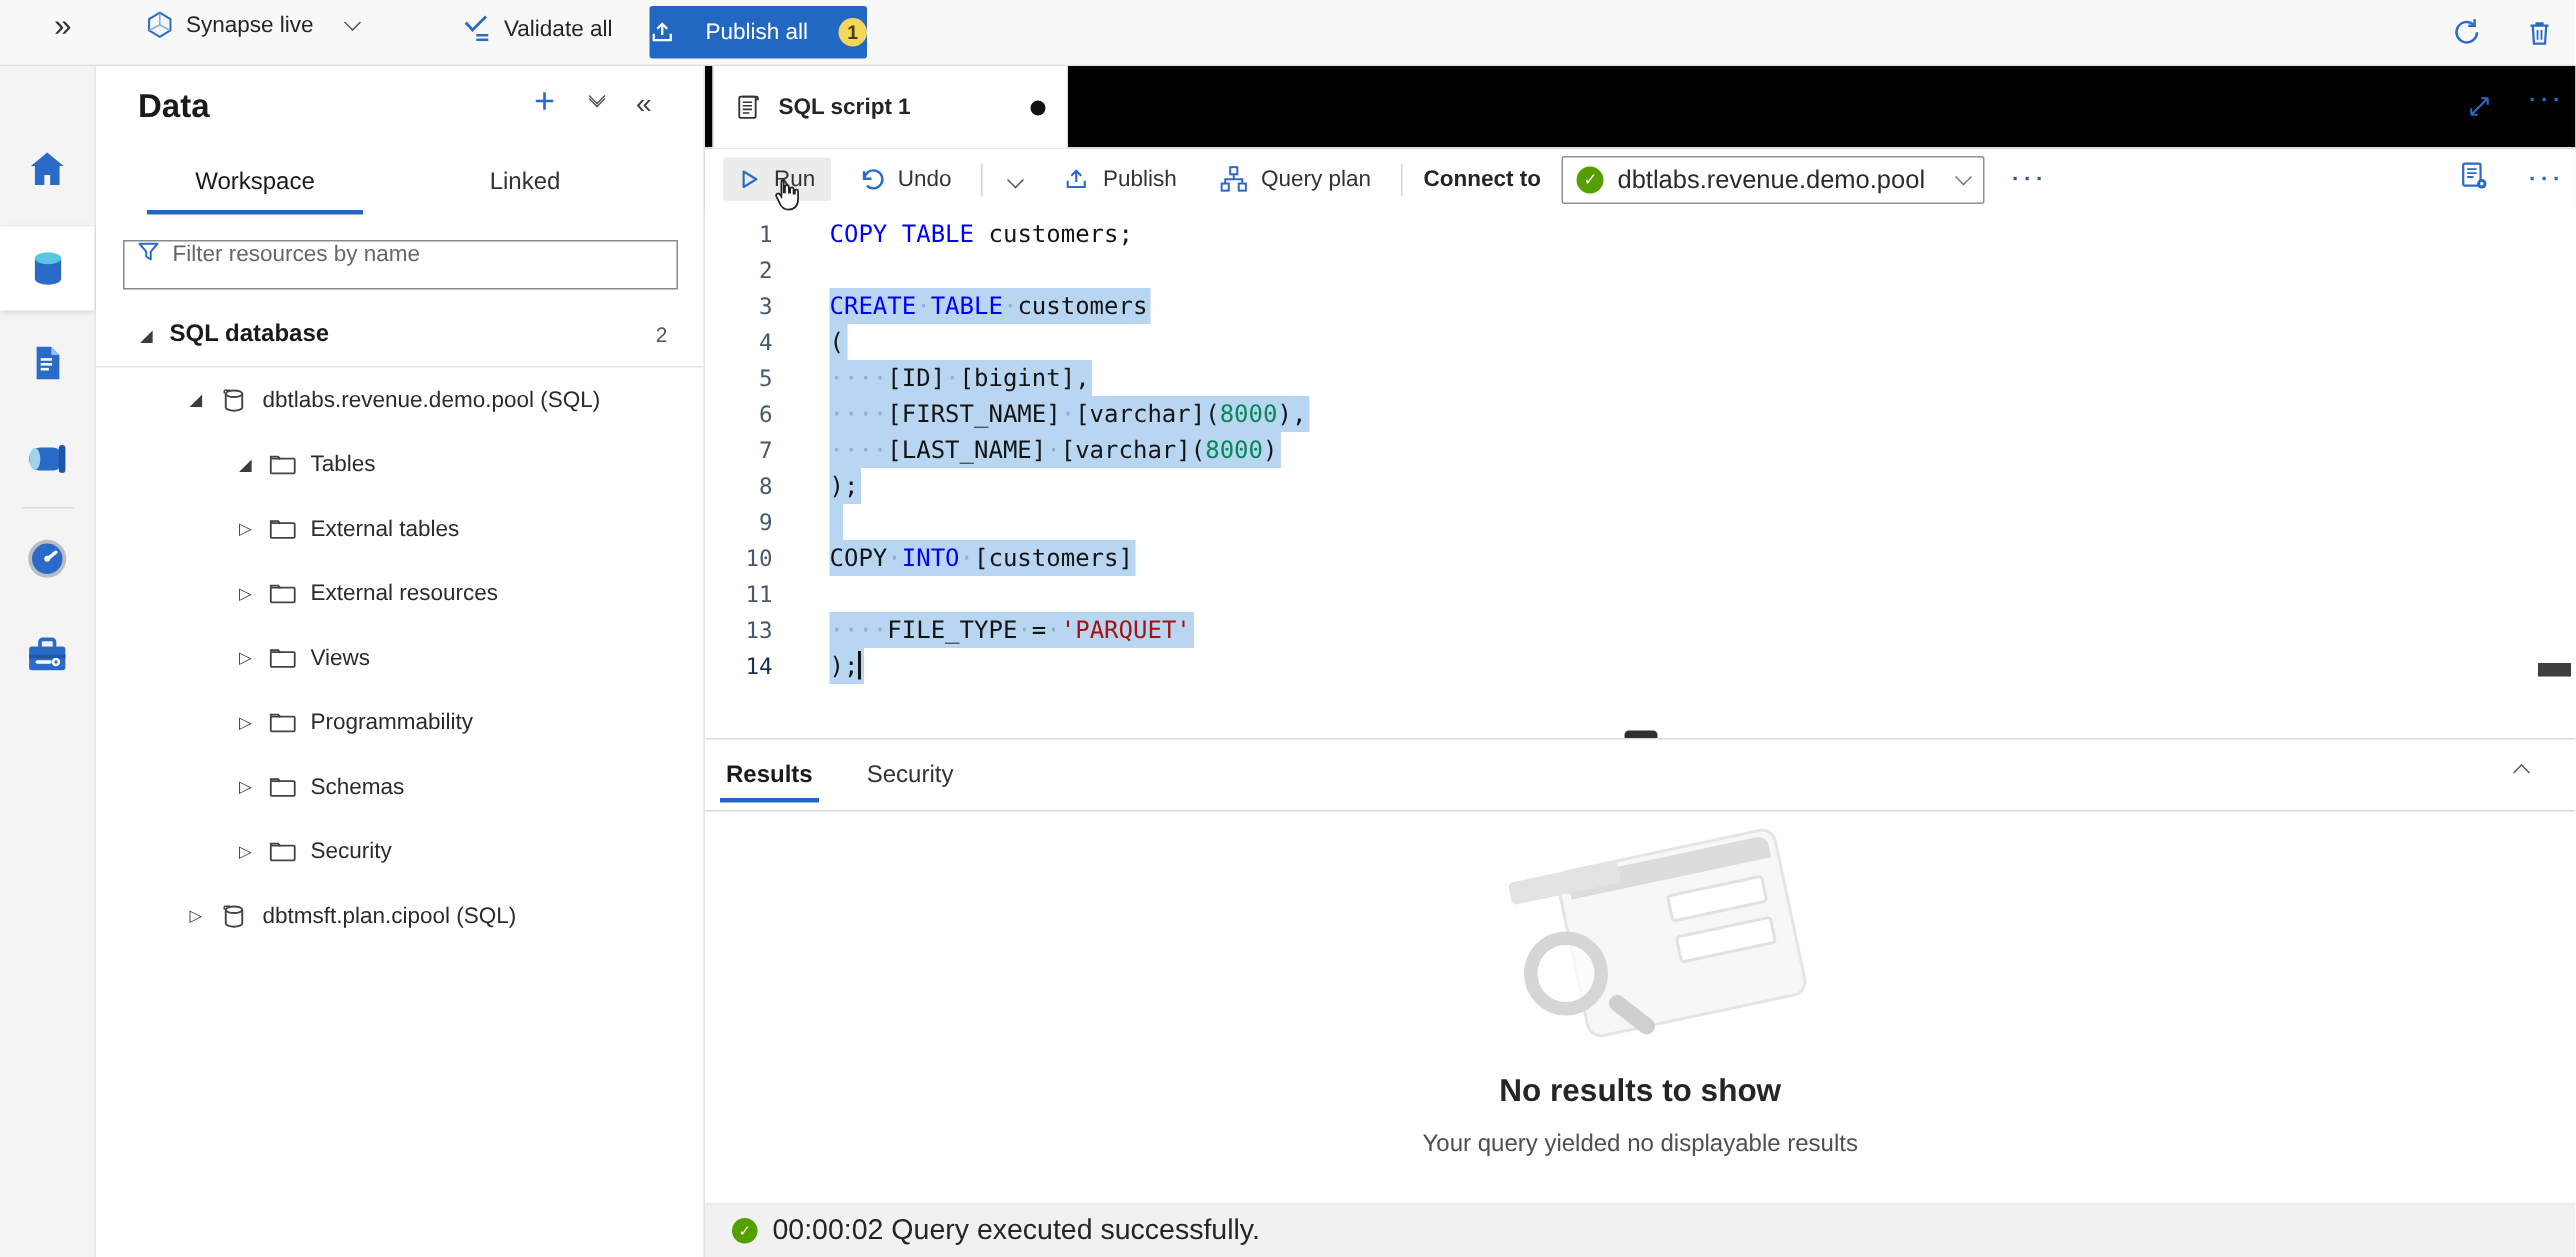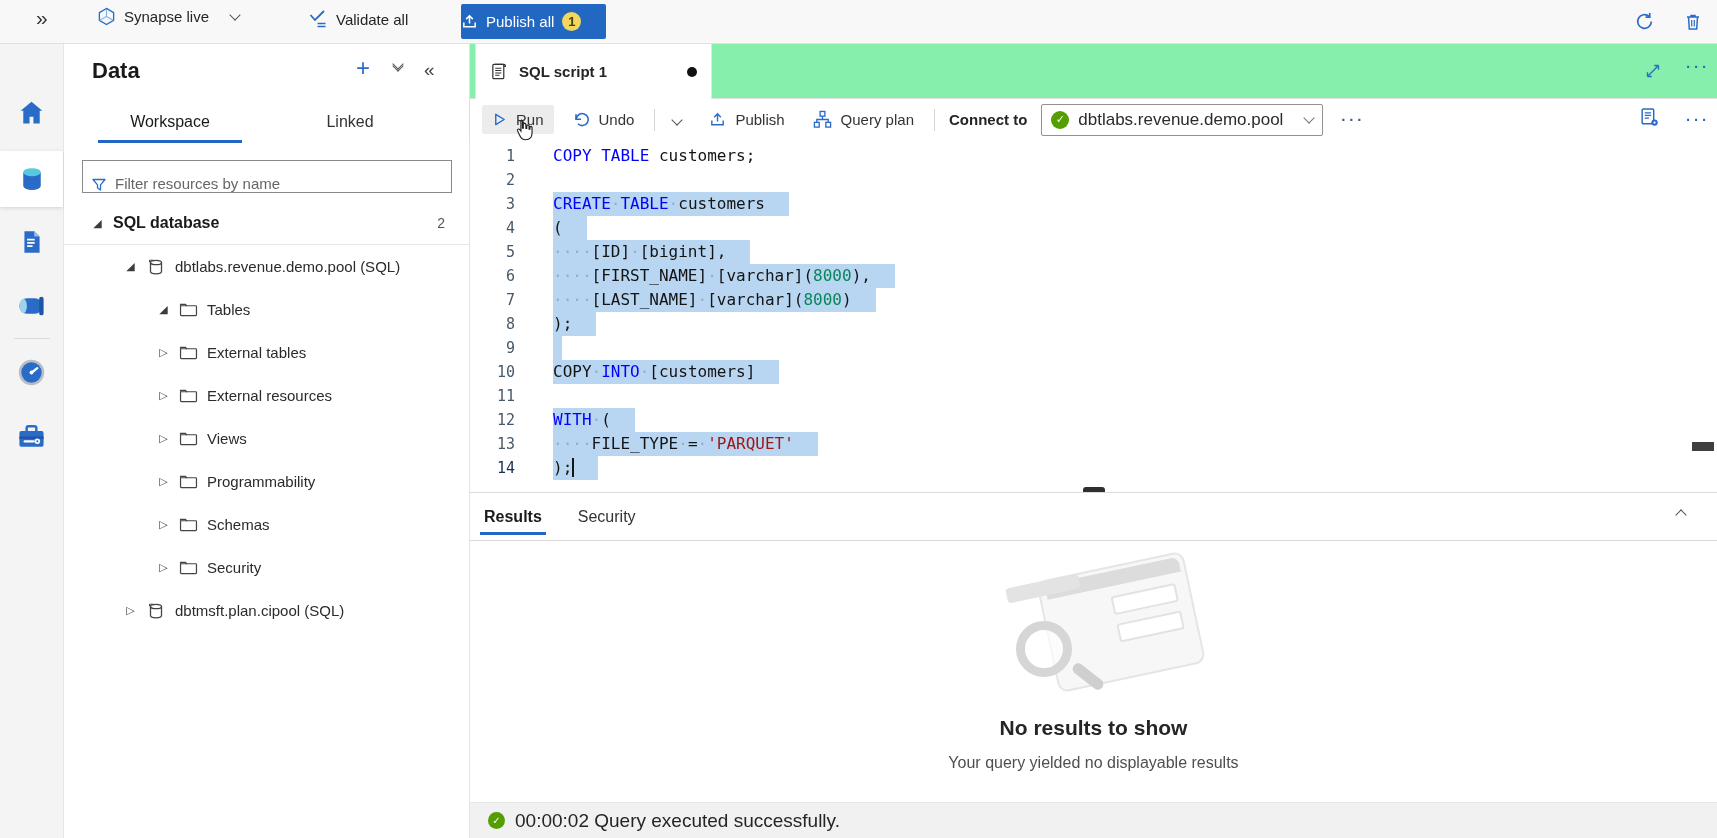--- a/index.html
+++ b/index.html
@@ -8,21 +8,21 @@
   :root{
     --accent:#2268c3; --iconblue:#2a6bc8; --sel:#b8d6f2; --kw:#0000ff;
     --str:#a31515; --num:#098658; --success:#559e00; --badge:#f3d65c;
   }
   svg{display:block}
   
   .topbar{position:absolute;left:0;top:0;width:1717px;height:44px;background:#f8f8f8;border-bottom:1px solid #e1e1e1;display:flex;align-items:center;}
   .rail-toggle{position:absolute;left:36px;top:6px;font-size:21px;color:#333;cursor:pointer;}
   .mode{position:absolute;left:97px;top:7px;display:flex;align-items:center;gap:8px;font-size:15px;}
   .vall{position:absolute;left:308px;top:9px;display:flex;align-items:center;gap:8px;font-size:15px;}
-  .pall{position:absolute;left:433px;top:4px;width:145px;height:35px;background:var(--accent);border:none;border-radius:2px;color:#fff;font-size:15px;display:flex;align-items:center;justify-content:flex-start;gap:8px;font-family:inherit;cursor:pointer;margin-left:28px;}
+  .pall{position:absolute;left:433px;top:4px;width:145px;height:35px;background:var(--accent);border:none;border-radius:2px;color:#fff;font-size:15px;display:flex;align-items:center;justify-content:space-between;gap:8px;font-family:inherit;cursor:pointer;}
   .badge{width:19px;height:19px;border-radius:50%;background:var(--badge);color:#46400f;font-size:13px;font-weight:bold;display:flex;align-items:center;justify-content:center;}
   .tb-right{position:absolute;right:14px;top:11px;display:flex;gap:28px;align-items:center;}
   .cv{width:8px;height:8px;border-right:1.6px solid #555;border-bottom:1.6px solid #555;display:inline-block;}
   .cv.down{transform:rotate(45deg);margin-top:-4px;}
   .cv.up{transform:rotate(-135deg);margin-top:4px;}
   
   .siderail{position:absolute;left:0;top:44px;width:64px;height:794px;background:#f4f4f4;border-right:1px solid #e6e6e6;}
   .rail-item{position:absolute;left:0;width:63px;height:56px;display:flex;align-items:center;justify-content:center;cursor:pointer;}
   .rail-item.active{background:#ffffff;box-shadow:0 1px 4px rgba(0,0,0,.14);}
   .rail-div{position:absolute;left:14px;width:36px;height:1px;background:#d9d9d9;}
@@ -31,53 +31,53 @@
   .dp-head{position:absolute;left:0;top:0;width:100%;height:56px;}
   .dp-title{position:absolute;left:28px;top:14px;font-size:22px;font-weight:bold;color:#1a1a1a;}
   .dp-ico{position:absolute;top:18px;cursor:pointer;}
   .plus{font-size:24px;color:var(--iconblue);line-height:20px;font-weight:400;}
   .dblchev{display:flex;flex-direction:column;align-items:center;}
   .guill{font-size:19px;color:#444;line-height:20px;}
   .dp-tabs{position:absolute;top:56px;left:0;width:100%;height:43px;}
   .dp-tab{position:absolute;top:0;height:43px;display:flex;align-items:center;justify-content:center;font-size:16px;color:#333;cursor:pointer;}
   .dp-tab.active{color:#1a1a1a;}
   .dp-tab.active::after{content:"";position:absolute;left:4px;right:4px;bottom:0;height:3px;background:var(--accent);}
-  .filter{position:absolute;left:18px;top:116px;width:370px;height:33px;border:1px solid #8a8a8a;background:#fff;display:flex;align-items:flex-end;gap:9px;padding:0 9px;}
+  .filter{position:absolute;left:18px;top:116px;width:370px;height:33px;border:1px solid #8a8a8a;background:#fff;display:flex;align-items:flex-start;gap:9px;padding:0 9px;}
   .filter input{border:none;outline:none;flex:1;font-size:15px;font-family:inherit;color:#333;background:transparent;}
   .filter input::placeholder{color:#666;}
   .tree{position:absolute;left:0;top:158px;width:100%;}
   .trow{position:relative;height:43px;display:flex;align-items:center;cursor:pointer;font-size:15px;color:#2b2b2b;}
   .trow.section{border-bottom:1px solid #e8e8e8;}
   .trow .lbl.bold{font-weight:bold;font-size:16px;color:#1a1a1a;}
   .twisty{width:15px;font-size:11px;color:#3c3c3c;display:inline-block;text-align:center;margin-right:8px;flex:none;}
   .ticon{margin-right:9px;flex:none;display:flex;}
   .tcount{position:absolute;right:24px;font-size:14px;color:#555;}
   
   .main{position:absolute;left:470px;top:44px;width:1247px;height:794px;background:#fff;}
-  .tabrow{position:absolute;left:0;top:0;width:100%;height:55px;background:#86efac;border-bottom:1px solid #e1e1e1;}
+  .tabrow{position:absolute;left:0;top:0;width:100%;height:55px;background:#000000;border-bottom:1px solid #e1e1e1;}
   .doc-tab{position:absolute;left:5px;top:0;width:237px;height:55px;background:#fff;border-left:1px solid #e3e3e3;border-right:1px solid #e3e3e3;display:flex;align-items:center;gap:10px;padding:0 14px;cursor:pointer;}
   .doc-tab .ttl{font-size:15px;font-weight:bold;color:#252525;flex:1;}
   .dot{width:10px;height:10px;border-radius:50%;background:#111;}
   .tabrow-ico{position:absolute;top:19px;cursor:pointer;}
   .ellipsis{color:var(--iconblue);font-weight:bold;letter-spacing:3px;font-size:15px;cursor:pointer;}
   .toolbar{position:absolute;left:0;top:55px;width:100%;height:41px;background:#fff;display:flex;align-items:center;box-shadow:0 1px 2px rgba(0,0,0,.07);}
   .tbtn{display:flex;align-items:center;gap:9px;font-size:15px;color:#333;padding:6px 10px;border-radius:2px;cursor:pointer;flex:none;}
   .tbtn.hover{background:#ececec;}
   .tsep{width:1px;height:22px;background:#d4d4d4;margin:0 10px;flex:none;}
   .connect-lbl{font-size:15px;font-weight:bold;color:#252525;margin:0 14px 0 4px;flex:none;}
   .pool-dd{width:282px;height:32px;border:1px solid #919191;border-radius:2px;background:#fff;display:flex;align-items:center;gap:9px;padding:0 9px;cursor:pointer;flex:none;}
   .pool-dd .txt{flex:1;font-size:17px;color:#2b2b2b;white-space:nowrap;overflow:hidden;}
   .gcheck{width:18px;height:18px;border-radius:50%;background:var(--success);color:#fff;font-size:11px;display:flex;align-items:center;justify-content:center;flex:none;}
   .tb-right-ico{position:absolute;top:63px;cursor:pointer;}
   
   .editor{position:absolute;left:0;top:96px;width:100%;height:346px;background:#fff;padding-top:4px;font-family:"DejaVu Sans Mono", monospace;font-size:16px;overflow:hidden;}
   .cl{position:relative;height:24px;line-height:24px;padding-left:83px;white-space:pre;color:#141414;}
   .ln{position:absolute;left:0;top:0;width:45px;text-align:right;font-size:15px;color:#46596a;user-select:none;}
   .ln.act{color:#1b2f55;}
-  .selbg{background:var(--sel);display:inline-block;height:24px;padding-right:24px;}
+  .selbg{background:var(--sel);display:inline-block;height:24px;padding-right:2px;}
   .selbg.empty{width:9px;padding:0;}
   .tk-k{color:var(--kw);} .tk-s{color:var(--str);} .tk-su{color:var(--str);text-decoration:underline;}
   .tk-n{color:var(--num);} .tk-d{color:#141414;} .tk-w{color:#93aecb;}
   .caret{display:inline-block;width:2px;height:19px;background:#151515;vertical-align:middle;margin-top:-3px;}
   .scroll-thumb{position:absolute;right:3px;top:398px;width:22px;height:9px;background:#3f3f3f;}
   .splitter-handle{position:absolute;left:613px;top:443px;width:22px;height:7px;background:#2f2f2f;border-radius:3px;cursor:row-resize;}
   
   .results-tabs{position:absolute;left:0;top:448px;width:100%;height:49px;border-top:1px solid #dcdcdc;border-bottom:1px solid #d9d9d9;background:#fff;display:flex;align-items:center;padding-left:10px;}
   .rtab{position:relative;height:49px;display:flex;align-items:center;padding:0 4px;margin-right:28px;font-size:16px;color:#333;cursor:pointer;}
   .rtab.active{font-weight:bold;color:#1a1a1a;}
@@ -426,21 +426,20 @@
       <div class="cl"><span class="ln">2</span></div>
       <div class="cl"><span class="ln">3</span><span class="selbg"><span class="tk-k">CREATE</span><span class="tk-w">·</span><span class="tk-k">TABLE</span><span class="tk-w">·</span><span class="tk-d">customers</span></span></div>
       <div class="cl"><span class="ln">4</span><span class="selbg"><span class="tk-d">(</span></span></div>
       <div class="cl"><span class="ln">5</span><span class="selbg"><span class="tk-w">····</span><span class="tk-d">[ID]</span><span class="tk-w">·</span><span class="tk-d">[bigint],</span></span></div>
       <div class="cl"><span class="ln">6</span><span class="selbg"><span class="tk-w">····</span><span class="tk-d">[FIRST_NAME]</span><span class="tk-w">·</span><span class="tk-d">[varchar](</span><span class="tk-n">8000</span><span class="tk-d">),</span></span></div>
       <div class="cl"><span class="ln">7</span><span class="selbg"><span class="tk-w">····</span><span class="tk-d">[LAST_NAME]</span><span class="tk-w">·</span><span class="tk-d">[varchar](</span><span class="tk-n">8000</span><span class="tk-d">)</span></span></div>
       <div class="cl"><span class="ln">8</span><span class="selbg"><span class="tk-d">);</span></span></div>
       <div class="cl"><span class="ln">9</span><span class="selbg empty"></span></div>
       <div class="cl"><span class="ln">10</span><span class="selbg"><span class="tk-d">COPY</span><span class="tk-w">·</span><span class="tk-k">INTO</span><span class="tk-w">·</span><span class="tk-d">[customers]</span></span></div>
       <div class="cl"><span class="ln">11</span></div>
-      <div class="cl"><span class="ln">12</span><span class="selbg"><span class="tk-k">WITH</span><span class="tk-w">·</span><span class="tk-d">(</span></span></div>
       <div class="cl"><span class="ln">13</span><span class="selbg"><span class="tk-w">····</span><span class="tk-d">FILE_TYPE</span><span class="tk-w">·</span><span class="tk-d">=</span><span class="tk-w">·</span><span class="tk-s">'PARQUET'</span></span></div>
       <div class="cl"><span class="ln act">14</span><span class="selbg"><span class="tk-d">);</span><span class="caret"></span></span></div>
     </div>
   <div class="scroll-thumb"></div>
   <div class="splitter-handle"></div>
 
   <div class="results-tabs">
     <div class="rtab active">
         <span>Results</span>
       </div>

